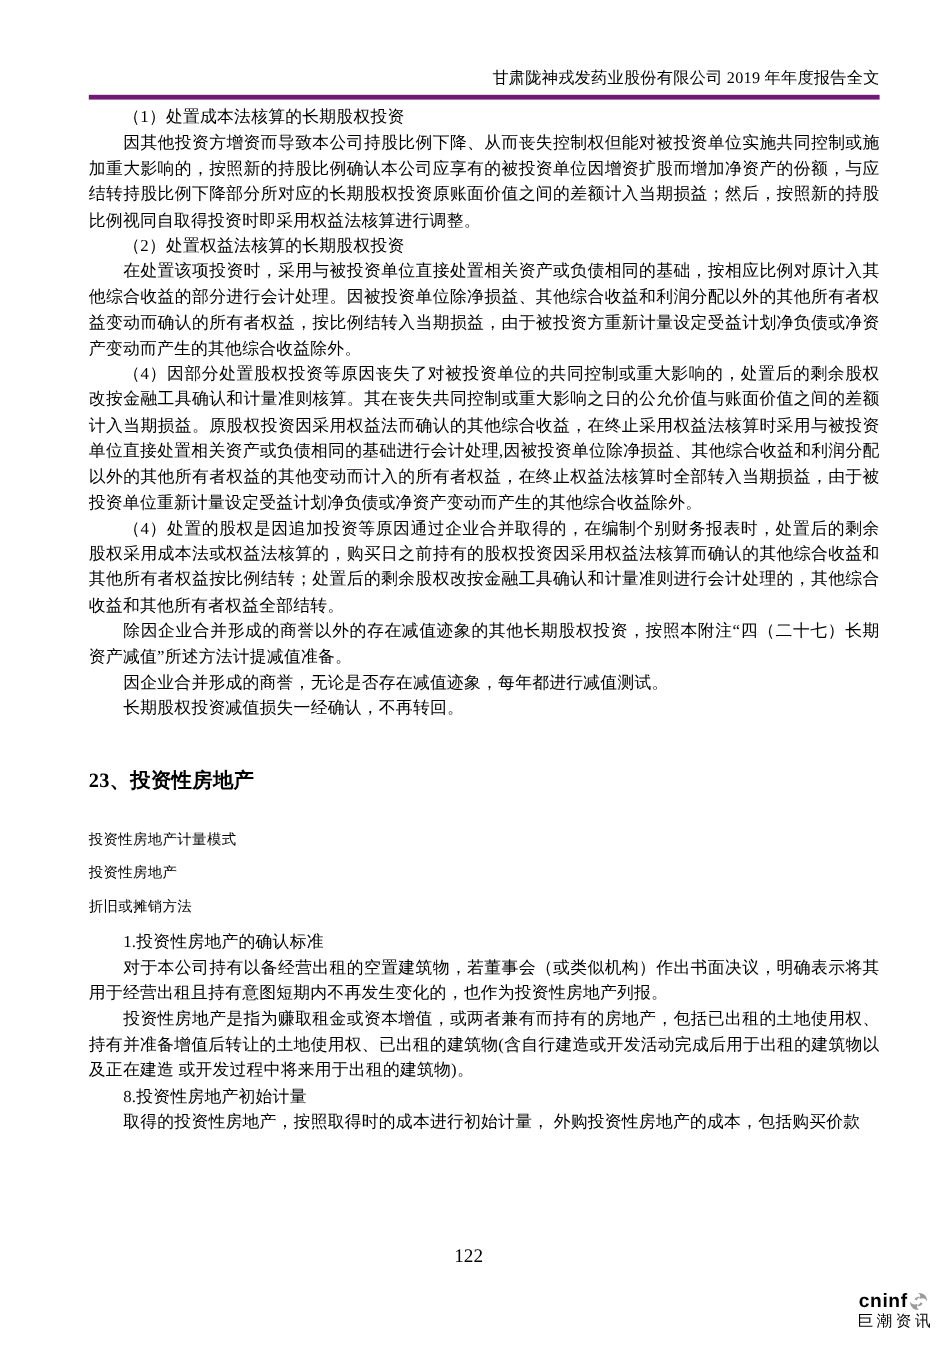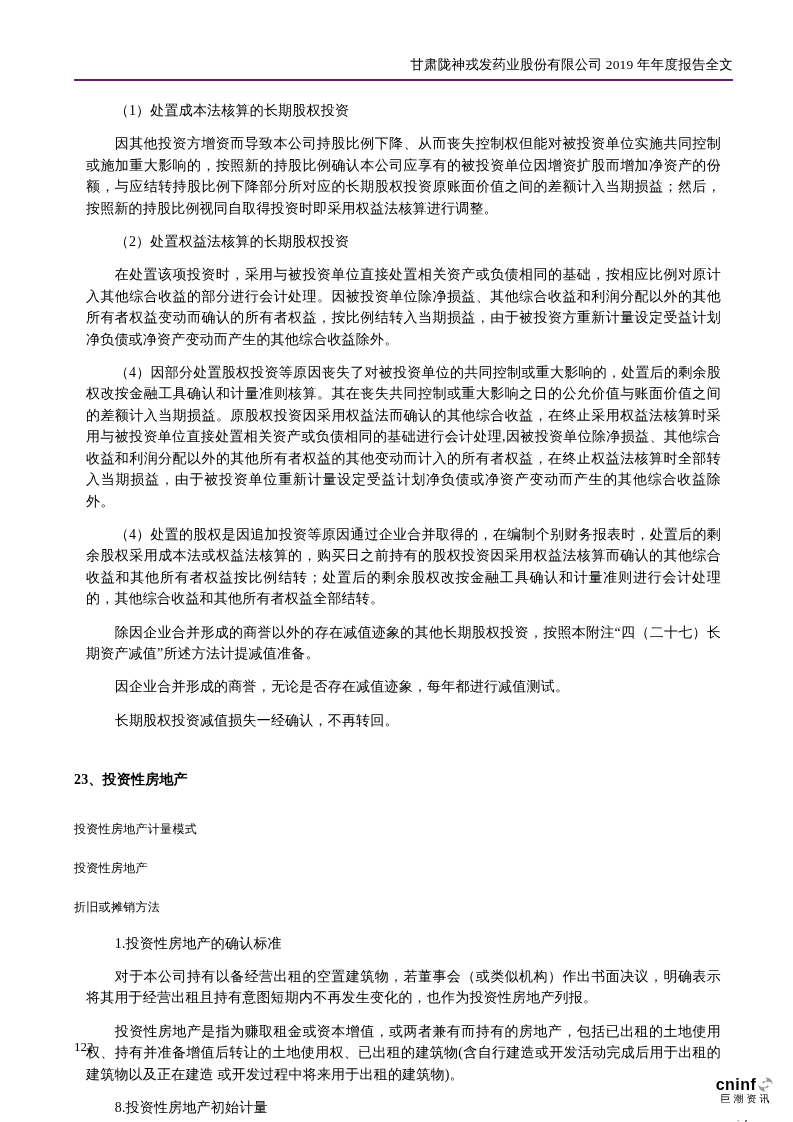--- a/index.html
+++ b/index.html
@@ -14,60 +14,59 @@
   }
   .header {
     position: absolute;
     left: 74px;
     right: 60px;
     top: 56px;
     text-align: right;
     font-size: 13.5px;
     line-height: 18px;
     padding-bottom: 5px;
-    border-bottom: 2px solid #701a75;
+    border-bottom: 4px solid #701a75;
     letter-spacing: 0.2px;
   }
   .content {
     position: absolute;
     left: 74px;
     top: 88px;
     width: 659px;
     font-size: 14px;
     line-height: 21.4px;
     text-align: justify;
     letter-spacing: 0.2px;
   }
   .para {
-    margin: 12px;
+    margin: 0;
     text-indent: 2.05em;
   }
   .sec-heading {
     margin: 38px 0 24px 0;
     font-weight: 700;
-    font-size: 14px;
+    font-size: 17px;
     text-align: left;
     text-indent: 0;
   }
   .form-line {
     font-size: 12px;
     line-height: 28px;
     text-align: left;
     text-indent: 0;
     letter-spacing: 0.3px;
-    margin-top: 11px;
   }
   .form-group { margin: 2px 0 6px 0; }
   .page-number {
     position: absolute;
-    left: 74px;
+    left: 61px;
     top: 1039px;
     width: 659px;
-    text-align: left;
-    font-size: 13px;
+    text-align: center;
+    font-size: 16px;
   }
   .watermark {
     position: absolute;
     right: 3px;
     top: 1076px;
     width: 90px;
     color: #000000;
     font-family: "Liberation Sans", "DejaVu Sans", sans-serif;
     text-align: center;
     line-height: 1;
@@ -78,21 +77,21 @@
     justify-content: center;
     gap: 1px;
   }
   .wm-brand {
     font-weight: 700;
     font-size: 16px;
     letter-spacing: 0.5px;
   }
   .wm-icon { width: 17px; height: 17px; display: block; }
   .wm-caption {
-    font-size: 10px;
+    font-size: 13px;
     letter-spacing: 3px;
     margin: 1px 0 16px 0;
     text-indent: 3px;
   }
   .wm-url {
     font-size: 9px;
     letter-spacing: 0.1px;
     white-space: nowrap;
   }
 </style>

